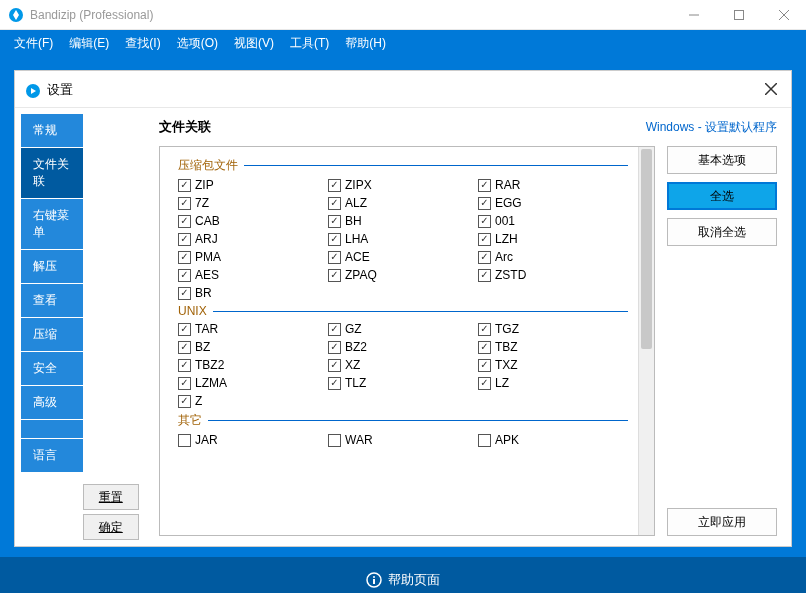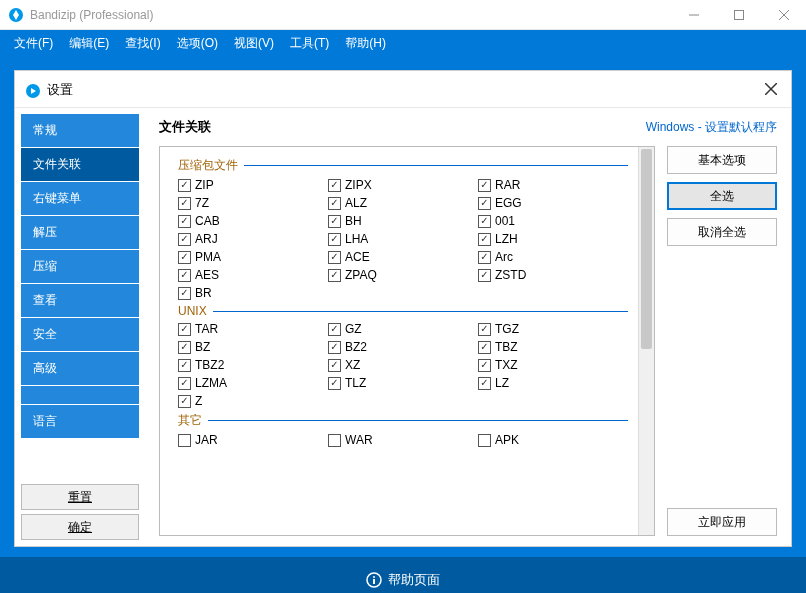--- a/index.html
+++ b/index.html
@@ -20,21 +20,21 @@
 
 .dialog { background: #fff; width: 100%; height: 100%; border: 1px solid #ccc; display: flex; flex-direction: column; }
 .dialog-header { display: flex; align-items: flex-end; padding: 8px 10px; border-bottom: 1px solid #e8e8e8; }
 .dialog-header-icon { width: 16px; height: 16px; margin-right: 6px; }
 .dialog-header-title { font-size: 13px; flex: 1; }
 .dialog-close { width: 20px; height: 20px; display: flex; align-items: center; justify-content: center; }
 .dialog-close svg { width: 12px; height: 12px; stroke: #333; }
 
 .dialog-body { flex: 1; display: flex; overflow: hidden; }
 
-.sidebar { width: 130px; display: flex; flex-direction: column; padding: 6px; }
+.sidebar { width: 130px; display: flex; flex-direction: row; padding: 6px; }
 .sidebar-items { flex: 1; }
 .sidebar-item { background: #2388db; color: #fff; font-size: 12px; padding: 8px 12px; margin-bottom: 1px; cursor: pointer; }
 .sidebar-item.active { background: #005aa0; }
 .sidebar-gap { height: 18px; background: #2388db; margin-bottom: 1px; }
 .sidebar-buttons { margin-top: auto; }
 .sidebar-btn { width: 100%; height: 26px; background: #f0f0f0; border: 1px solid #bbb; font-size: 12px; margin-top: 4px; cursor: pointer; text-decoration: underline; }
 
 .content { flex: 1; padding: 10px 14px; display: flex; flex-direction: column; overflow: hidden; }
 .content-header { display: flex; align-items: center; margin-bottom: 10px; }
 .content-title { font-size: 13px; font-weight: bold; flex: 1; }
@@ -50,21 +50,21 @@
 .group-label { color: #a16207; font-size: 12px; display: flex; align-items: center; margin: 4px 0 4px 8px; }
 .group-label::after { content: ""; flex: 1; height: 1px; background: #0066cc; margin-left: 6px; }
 .checkgrid { display: grid; grid-template-columns: repeat(3, 1fr); gap: 4px 8px; padding: 0 8px; }
 .check-item { display: flex; align-items: center; font-size: 12px; gap: 4px; }
 .check-item .cb { width: 13px; height: 13px; border: 1px solid #555; display: inline-flex; align-items: center; justify-content: center; font-size: 10px; line-height: 1; }
 .check-item .cb.checked::after { content: "✓"; color: #333; }
 .check-item .cb.unchecked::after { content: ""; }
 
 .right-col { width: 110px; display: flex; flex-direction: column; gap: 8px; }
 .right-btn { height: 28px; background: #fdfdfd; border: 1px solid #bbb; font-size: 12px; cursor: pointer; }
-.right-btn.active { border: 2px solid #0078d7; background: #e5e5e5; }
+.right-btn.active { border: 2px solid #0078d7; background: #0ea5e9; }
 .right-spacer { flex: 1; }
 
 .footer { height: 45px; background: #005aa0; display: flex; align-items: center; justify-content: center; color: #fff; font-size: 13px; gap: 6px; }
 .footer svg { width: 16px; height: 16px; }
 </style>
 </head>
 <body>
 
 <div class="titlebar">
   <span class="titlebar-icon">
@@ -122,22 +122,22 @@
       </div>
     </div>
 
     <div class="dialog-body">
       <div class="sidebar">
         <div class="sidebar-items" id="sidebar-items">
             <div class="sidebar-item">常规</div>
             <div class="sidebar-item active">文件关联</div>
             <div class="sidebar-item">右键菜单</div>
             <div class="sidebar-item">解压</div>
+            <div class="sidebar-item">查看</div>
             <div class="sidebar-item">压缩</div>
-            <div class="sidebar-item">查看</div>
             <div class="sidebar-item">安全</div>
             <div class="sidebar-item">高级</div>
             <div class="sidebar-gap"></div>
             <div class="sidebar-item">语言</div>
           </div>
         <div class="sidebar-buttons">
           <button class="sidebar-btn">重置</button>
           <button class="sidebar-btn">确定</button>
         </div>
       </div>

